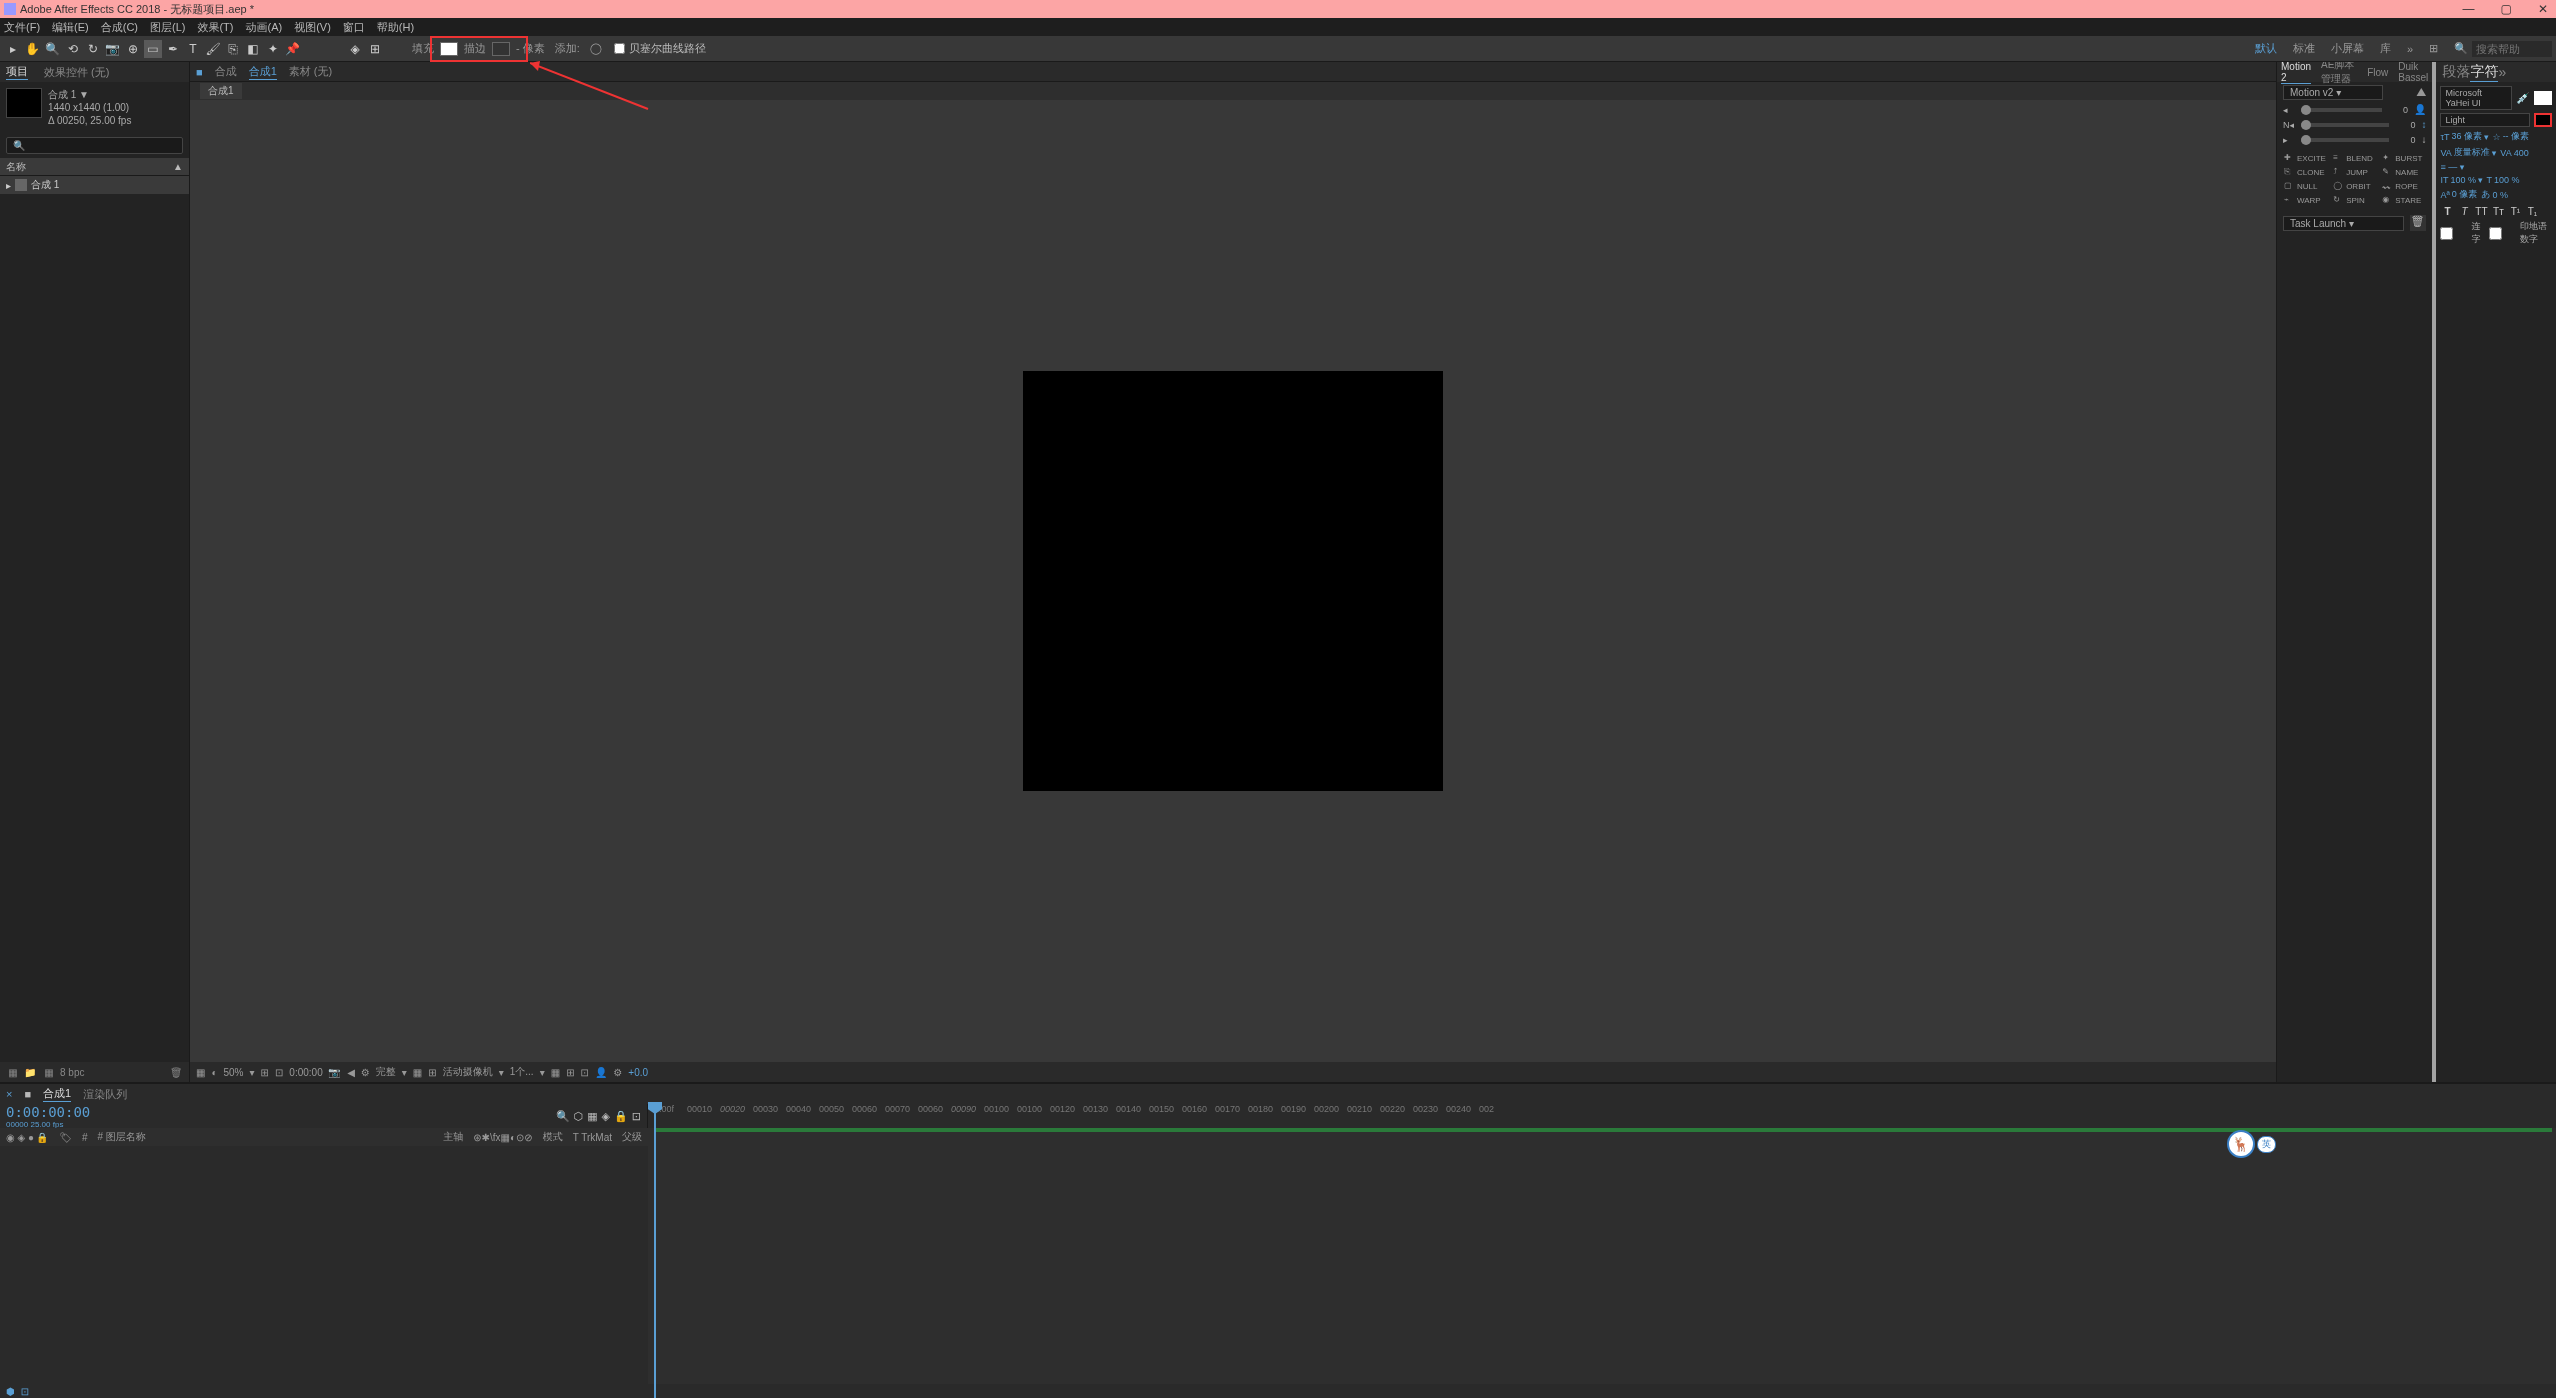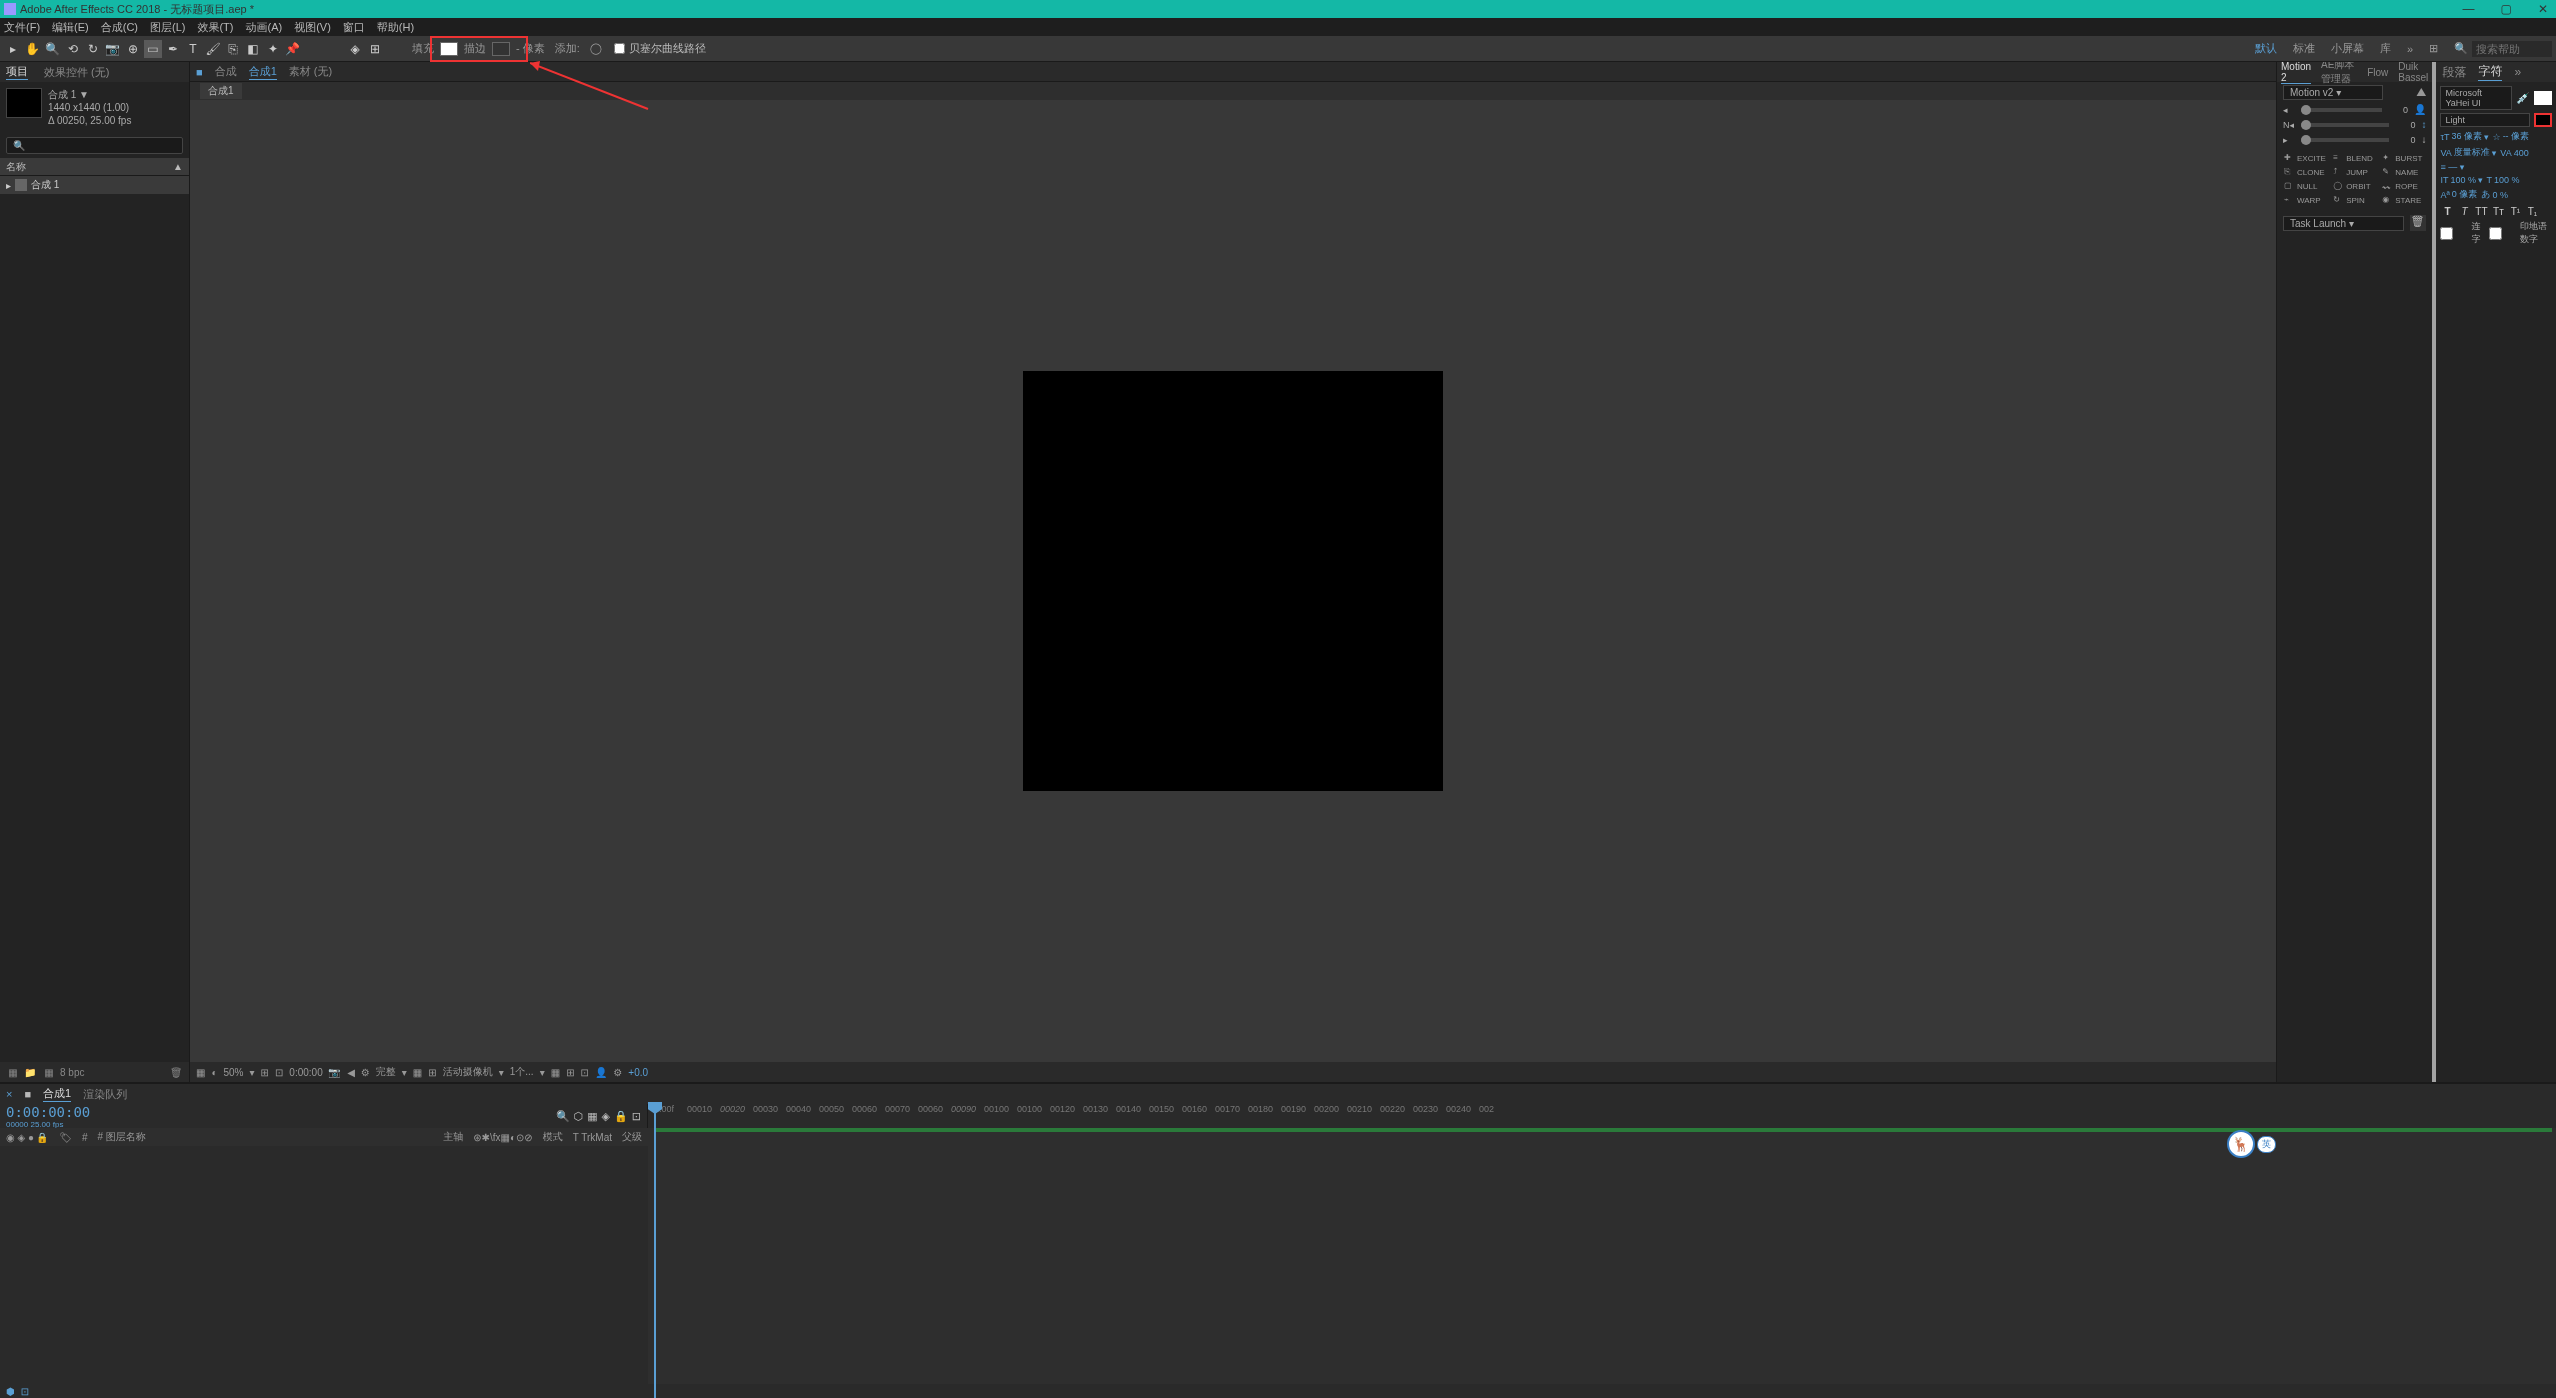--- a/index.html
+++ b/index.html
@@ -1,19 +1,19 @@
 <!DOCTYPE html>
 <html><head>
 <meta charset="utf-8">
 <style>
 * { margin: 0; padding: 0; box-sizing: border-box; font-family: "Microsoft YaHei", sans-serif; }
 body { background: #1e1e1e; color: #b8b8b8; font-size: 11px; overflow: hidden; width: 2556px; height: 1398px; transform-origin: top left; }
 
 
-.title-bar { height: 18px; background: #14b8a6; display: flex; align-items: center; padding: 0 4px; color: #333; }
+.title-bar { height: 18px; background: #fca5a5; display: flex; align-items: center; padding: 0 4px; color: #333; }
 .title-bar .ae-icon { width: 12px; height: 12px; background: #9999ff; margin-right: 4px; }
 .window-controls { margin-left: auto; display: flex; gap: 18px; font-size: 12px; }
 .window-controls span { cursor: pointer; padding: 0 4px; }
 
 
 .menu-bar { height: 18px; background: #1e1e1e; display: flex; align-items: center; padding: 4px 4px; gap: 12px; font-size: 11px; }
 .menu-bar span { cursor: pointer; }
 
 
 .toolbar { height: 26px; background: #383838; display: flex; align-items: center; padding: 0 4px; gap: 2px; border-bottom: 1px solid #1a1a1a; position: relative; }
@@ -78,21 +78,21 @@
 .slider-val { width: 20px; font-size: 9px; color: #aaa; text-align: right; }
 .action-grid { display: grid; grid-template-columns: 1fr 1fr 1fr; gap: 0; padding: 4px 4px; }
 .action-btn { display: flex; align-items: center; gap: 3px; padding: 2px 3px; font-size: 8px; color: #999; cursor: pointer; }
 .action-btn .ic { width: 10px; height: 10px; }
 .task-launch { display: flex; align-items: center; padding: 4px 6px; gap: 6px; }
 .task-launch .dd { background: #1a1a1a; color: #aaa; font-size: 10px; padding: 1px 6px; border: 1px solid #444; flex: 1; }
 .task-launch .del { width: 16px; height: 16px; background: #333; }
 
 
 .char-panel { width: 120px; }
-.char-tabs { height: 20px; display: flex; align-items: center; padding: 0 6px; gap: 12px; font-size: 12px; background: #2a2a2a; }
+.char-tabs { height: 20px; display: flex; align-items: center; padding: 0 6px; font-size: 14px; background: #2a2a2a; }
 .char-tabs span { color: #888; }
 .char-tabs .active { color: #ddd; border-bottom: 1px solid #5a9fd4; }
 .char-body { padding: 4px; }
 .char-row { display: flex; align-items: center; gap: 4px; margin-bottom: 3px; }
 .font-dd { background: #1a1a1a; color: #aaa; font-size: 9px; padding: 1px 4px; border: 1px solid #444; flex: 1; }
 .color-sw { width: 18px; height: 14px; background: #fff; }
 .char-ctrl { display: flex; align-items: center; gap: 2px; font-size: 9px; color: #5a9fd4; }
 .style-btns { display: flex; gap: 3px; }
 .style-btn { width: 14px; height: 14px; display: flex; align-items: center; justify-content: center; font-size: 10px; color: #ccc; }
 .cb-row { display: flex; gap: 8px; font-size: 9px; color: #aaa; margin-top: 2px; }

